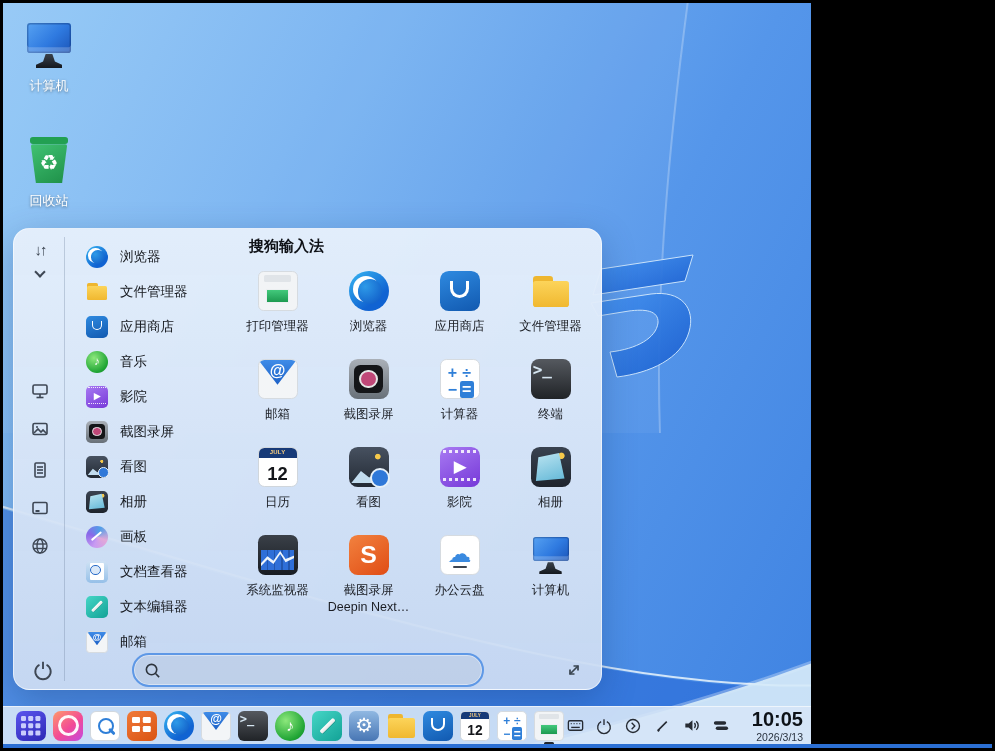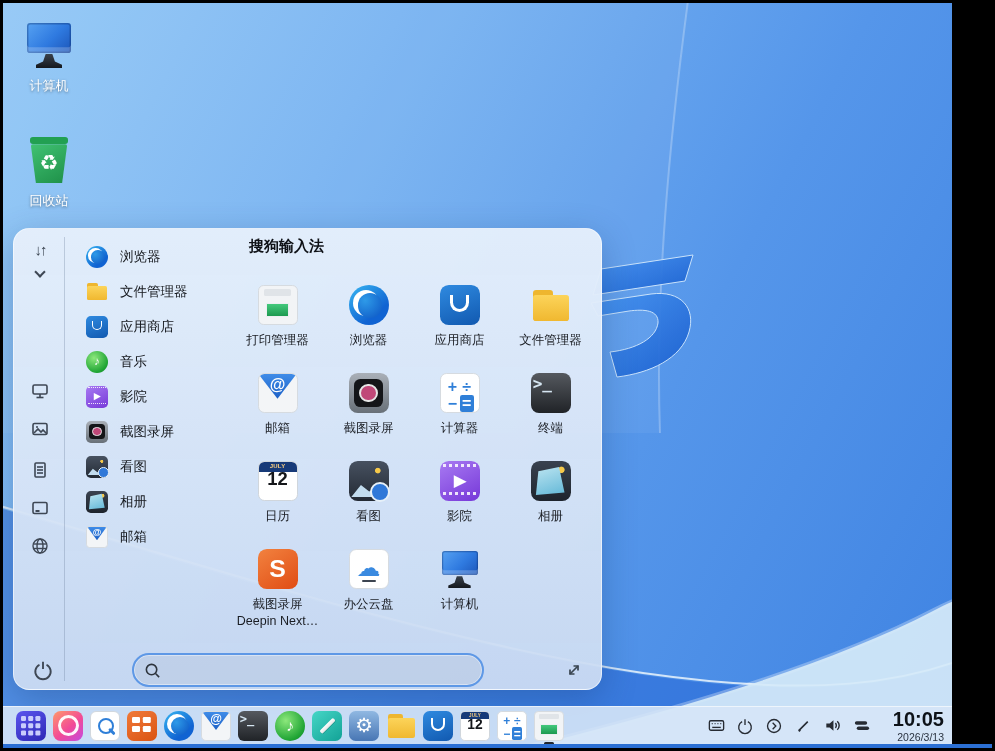--- a/index.html
+++ b/index.html
@@ -1,20 +1,20 @@
 <!DOCTYPE html>
 <html><head>
 <meta charset="utf-8">
 <style>
   *{box-sizing:border-box;margin:0;padding:0}
   html,body{width:995px;height:751px}
   body{position:relative;background:#000;overflow:hidden;font-family:"Liberation Sans","DejaVu Sans",sans-serif}
 
   
-  .wallpaper{position:absolute;left:3px;top:3px;width:949px;height:741px;overflow:hidden;
+  .wallpaper{position:absolute;left:3px;top:3px;width:808px;height:741px;overflow:hidden;
     background:linear-gradient(118deg,#93c8f6 0%,#79b4f2 30%,#5596ea 65%,#3f83e2 100%)}
   .wallpaper>svg.art{position:absolute;left:0;top:0}
   .bottom-strip{position:absolute;left:3px;top:744px;width:989px;height:4px;background:#2b6fd3}
 
   
   .ic{position:relative;display:inline-flex;align-items:center;justify-content:center;flex:none;width:1em;height:1em}
   .sz22{font-size:22px}.sz30{font-size:30px}.sz40{font-size:40px}.sz48{font-size:48px}
   .gl{position:relative;z-index:2;color:#fff;font-weight:700;line-height:1}
 
   .ic-browser{border-radius:50%;background:linear-gradient(140deg,#38b6f2,#1063d2 70%)}
@@ -64,21 +64,21 @@
   .ic-print::before{content:"";position:absolute;top:.08em;left:.14em;right:.14em;height:.18em;background:#e0e4e8;border-radius:.04em}
   .ic-print::after{content:"";position:absolute;top:.42em;left:.18em;right:.18em;height:.3em;background:linear-gradient(#43c97c,#1d9a50);border:.04em solid #eceff1}
 
   .ic-calc{border-radius:.16em;background:#fff;border:1px solid #d6dbe0;display:grid;grid-template-columns:1fr 1fr;place-items:center;padding:.12em}
   .ic-calc i{font-style:normal;font-weight:800;font-size:.4em;line-height:1;color:#2f7fd8}
   .ic-calc i.eq{background:#2f7fd8;color:#fff;border-radius:.14em;padding:.05em .14em}
 
   .ic-terminal{border-radius:.2em;background:linear-gradient(#55595f,#202327)}
   .gl-term{position:absolute;left:.14em;top:.2em;font-family:"DejaVu Sans Mono",monospace;font-size:.4em;color:#d6e6f2;font-weight:700;z-index:2}
 
-  .ic-cal{border-radius:.16em;background:#fff;border:1px solid #d0d6dc;overflow:hidden;display:flex;flex-direction:column;align-items:center;justify-content:center;padding-bottom:.07em}
+  .ic-cal{border-radius:.16em;background:#fff;border:1px solid #d0d6dc;overflow:hidden;display:flex;flex-direction:column;align-items:center;justify-content:flex-end;padding-bottom:.07em}
   .ic-cal::before{content:"";position:absolute;top:0;left:0;right:0;height:.26em;background:#173a78}
   .ic-cal .mon{position:absolute;top:0;left:0;right:0;text-align:center;font-size:.15em;letter-spacing:.04em;color:#ffd280;font-weight:700;z-index:2;line-height:1.6}
   .ic-cal .day{position:relative;z-index:2;font-size:.46em;font-weight:800;color:#14161a;line-height:1}
 
   .ic-sysmon{border-radius:.18em;background:linear-gradient(#3a4048,#181c22)}
   .ic-sysmon::before{content:"";position:absolute;left:.08em;right:.08em;bottom:.12em;height:.5em;background:repeating-linear-gradient(90deg,#2f6fd8 0 .14em,#2256ae .14em .18em)}
   .ic-sysmon::after{content:"";position:absolute;left:.08em;right:.08em;bottom:.12em;height:.56em;background:#eef4fa;clip-path:polygon(0 70%,20% 38%,38% 58%,58% 14%,74% 50%,100% 34%,100% 46%,74% 64%,58% 28%,38% 72%,20% 52%,0 84%)}
 
   .ic-sogou{border-radius:.22em;background:linear-gradient(145deg,#f2823f,#e04c14)}
   .gl-s{font-size:.62em;font-weight:800}
@@ -133,21 +133,21 @@
   .rail-sep{position:absolute;left:50px;top:8px;bottom:8px;width:1px;background:rgba(100,120,150,.3)}
   .rail-btn{position:absolute;left:14px;width:24px;height:24px;display:flex;align-items:center;justify-content:center;color:#3e4754}
   .sort-glyph{font-size:15px;font-weight:700;letter-spacing:-2px;color:#3e4754}
   .chev{width:8px;height:8px;border-right:2px solid #3e4754;border-bottom:2px solid #3e4754;transform:rotate(45deg);margin-top:-2px}
 
   .app-list{position:absolute;left:58px;top:10px;width:155px}
   .app-item{height:35px;display:flex;align-items:center;gap:12px;padding-left:14px;border-radius:8px;cursor:default}
   .app-label{font-size:13.5px;color:#15181d;font-weight:500;white-space:nowrap}
 
   .grid-title{position:absolute;left:235px;top:8px;font-size:15px;font-weight:700;color:#0e1116}
-  .grid{position:absolute;left:218px;top:52px;display:grid;grid-template-columns:repeat(4,91px);grid-auto-rows:88px}
+  .grid{position:absolute;left:218px;top:38px;display:grid;grid-template-columns:repeat(4,91px);grid-auto-rows:88px}
   .cell{display:flex;flex-direction:column;align-items:center;padding-top:4px}
   .cell-label{margin-top:7px;font-size:12.5px;color:#1a1d23;white-space:nowrap}
   .cell-sub{margin-top:1px;font-size:12.5px;color:#1a1d23;white-space:nowrap}
 
   .panel-power{position:absolute;left:16px;top:428px;width:26px;height:26px;display:flex;align-items:center;justify-content:center}
   .search-wrap{position:absolute;left:118px;top:424px;width:352px;height:34px;border-radius:17px;border:2px solid #5e98e6;
     background:rgba(186,202,226,.55);box-shadow:inset 0 0 0 1px rgba(255,255,255,.4);display:flex;align-items:center;padding-left:10px}
   .search-wrap input{flex:1;border:none;background:transparent;outline:none;font-size:14px;color:#222;padding:0 10px 0 8px;font-family:inherit}
   .expand-btn{position:absolute;right:16px;top:430px;width:22px;height:22px;display:flex;align-items:center;justify-content:center}
 
@@ -276,20 +276,32 @@
       </div>
       <div class="app-item">
         <span class="ic ic-viewer sz22"></span>
         <span class="app-label">看图</span>
       </div>
       <div class="app-item">
         <span class="ic ic-album sz22"></span>
         <span class="app-label">相册</span>
       </div>
       <div class="app-item">
+        <span class="ic ic-draw sz22"></span>
+        <span class="app-label">画板</span>
+      </div>
+      <div class="app-item">
+        <span class="ic ic-docviewer sz22"></span>
+        <span class="app-label">文档查看器</span>
+      </div>
+      <div class="app-item">
+        <span class="ic ic-editor sz22"></span>
+        <span class="app-label">文本编辑器</span>
+      </div>
+      <div class="app-item">
         <span class="ic ic-mail sz22">
             <span class="gl gl-at">@</span>
           </span>
         <span class="app-label">邮箱</span>
       </div>
     </div>
 
     <div class="grid-title">搜狗输入法</div>
 
     <div class="grid">
@@ -347,20 +359,24 @@
       </div>
       <div class="cell">
         <span class="ic ic-movie sz40">
             <span class="gl gl-play">▶</span>
           </span>
         <span class="cell-label">影院</span>
       </div>
       <div class="cell">
         <span class="ic ic-album sz40"></span>
         <span class="cell-label">相册</span>
+      </div>
+      <div class="cell">
+        <span class="ic ic-sysmon sz40"></span>
+        <span class="cell-label">系统监视器</span>
       </div>
       <div class="cell">
         <span class="ic ic-sogou sz40">
             <span class="gl gl-s">S</span>
           </span>
         <span class="cell-label">截图录屏</span>
         <span class="cell-sub">Deepin Next…</span>
       </div>
       <div class="cell">
         <span class="ic ic-cloud sz40">

